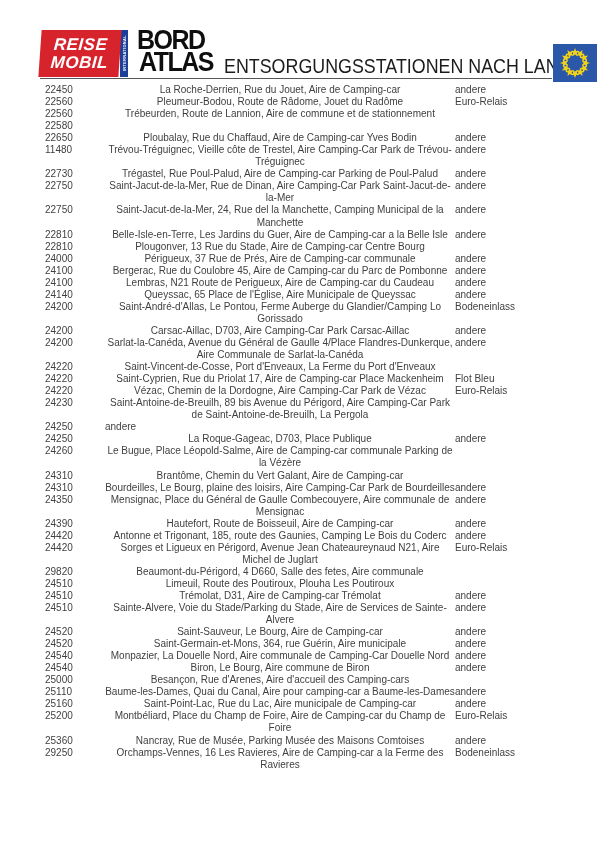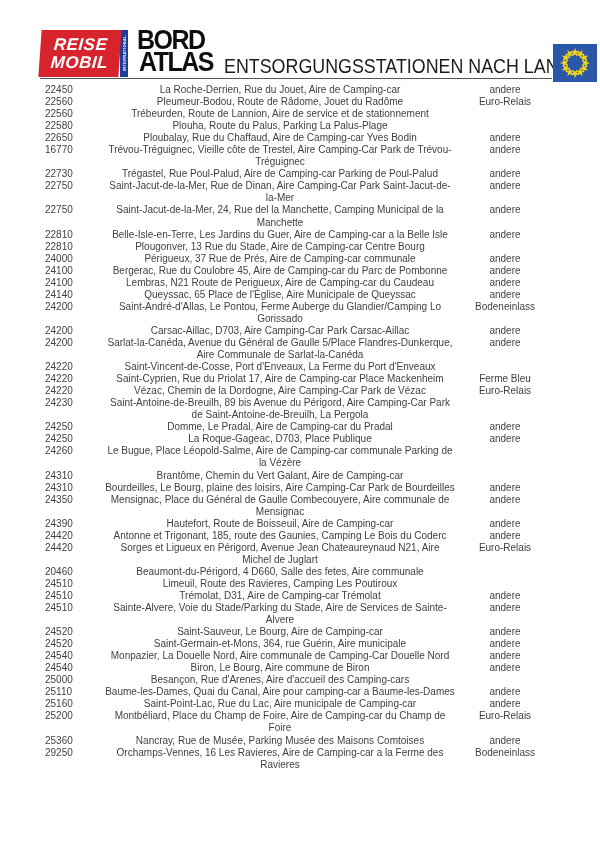--- a/index.html
+++ b/index.html
@@ -36,21 +36,21 @@
   .eu-flag{position:absolute;left:553px;top:44px;width:44px;height:38px;display:block;}
   .eu-flag polygon{fill:var(--flag-yellow);}
   .header-rule{position:absolute;left:40px;top:78px;width:512px;height:1px;background:var(--rule);}
 
   
   .stations{position:absolute;left:45px;top:84px;width:510px;color:var(--text);
     font-size:10px;line-height:12.05px;}
   .row{display:flex;align-items:flex-start;}
   .cell-code{width:60px;flex:0 0 60px;}
   .cell-desc{width:350px;flex:0 0 350px;text-align:center;}
-  .cell-type{flex:1 1 auto;text-align:center;}
+  .cell-type{flex:1 1 auto;text-align:left;}
 </style>
 </head>
 <body>
 
 <div class="page">
 
   <div class="logo-reise">
     <div class="red-box">
       <span>REISE</span>
       <span>MOBIL</span>
@@ -96,38 +96,37 @@
     </div>
 
     <div class="row">
       <div class="cell-code">22560</div>
       <div class="cell-desc">Pleumeur-Bodou, Route de Râdome, Jouet du Radôme</div>
       <div class="cell-type">Euro-Relais</div>
     </div>
 
     <div class="row">
       <div class="cell-code">22560</div>
-      <div class="cell-desc">Trébeurden, Route de Lannion, Aire de service et de stationnement</div>
+      <div class="cell-desc">Trébeurden, Route de Lannion, Aire de commune et de stationnement</div>
       <div class="cell-type"></div>
     </div>
 
     <div class="row">
       <div class="cell-code">22580</div>
-      <div class="cell-desc">Plouha, Route du Palus, Parking La Palus-Plage</div>
       <div class="cell-type"></div>
     </div>
 
     <div class="row">
       <div class="cell-code">22650</div>
       <div class="cell-desc">Ploubalay, Rue du Chaffaud, Aire de Camping-car Yves Bodin</div>
       <div class="cell-type">andere</div>
     </div>
 
     <div class="row">
-      <div class="cell-code">16770</div>
+      <div class="cell-code">11480</div>
       <div class="cell-desc">Trévou-Tréguignec, Vieille côte de Trestel, Aire Camping-Car Park de Trévou-Tréguignec</div>
       <div class="cell-type">andere</div>
     </div>
 
     <div class="row">
       <div class="cell-code">22730</div>
       <div class="cell-desc">Trégastel, Rue Poul-Palud, Aire de Camping-car Parking de Poul-Palud</div>
       <div class="cell-type">andere</div>
     </div>
 
@@ -186,51 +185,50 @@
     </div>
 
     <div class="row">
       <div class="cell-code">24200</div>
       <div class="cell-desc">Carsac-Aillac, D703, Aire Camping-Car Park Carsac-Aillac</div>
       <div class="cell-type">andere</div>
     </div>
 
     <div class="row">
       <div class="cell-code">24200</div>
-      <div class="cell-desc">Sarlat-la-Canéda, Avenue du Général de Gaulle 5/Place Flandres-Dunkerque, Aire Communale de Sarlat-la-Canéda</div>
+      <div class="cell-desc">Sarlat-la-Canéda, Avenue du Général de Gaulle 4/Place Flandres-Dunkerque, Aire Communale de Sarlat-la-Canéda</div>
       <div class="cell-type">andere</div>
     </div>
 
     <div class="row">
       <div class="cell-code">24220</div>
       <div class="cell-desc">Saint-Vincent-de-Cosse, Port d'Enveaux, La Ferme du Port d'Enveaux</div>
       <div class="cell-type"></div>
     </div>
 
     <div class="row">
       <div class="cell-code">24220</div>
       <div class="cell-desc">Saint-Cyprien, Rue du Priolat 17, Aire de Camping-car Place Mackenheim</div>
-      <div class="cell-type">Ferme Bleu</div>
+      <div class="cell-type">Flot Bleu</div>
     </div>
 
     <div class="row">
       <div class="cell-code">24220</div>
       <div class="cell-desc">Vézac, Chemin de la Dordogne, Aire Camping-Car Park de Vézac</div>
       <div class="cell-type">Euro-Relais</div>
     </div>
 
     <div class="row">
       <div class="cell-code">24230</div>
       <div class="cell-desc">Saint-Antoine-de-Breuilh, 89 bis Avenue du Périgord, Aire Camping-Car Park de Saint-Antoine-de-Breuilh, La Pergola</div>
       <div class="cell-type"></div>
     </div>
 
     <div class="row">
       <div class="cell-code">24250</div>
-      <div class="cell-desc">Domme, Le Pradal, Aire de Camping-car du Pradal</div>
       <div class="cell-type">andere</div>
     </div>
 
     <div class="row">
       <div class="cell-code">24250</div>
       <div class="cell-desc">La Roque-Gageac, D703, Place Publique</div>
       <div class="cell-type">andere</div>
     </div>
 
     <div class="row">
@@ -269,28 +267,28 @@
       <div class="cell-type">andere</div>
     </div>
 
     <div class="row">
       <div class="cell-code">24420</div>
       <div class="cell-desc">Sorges et Ligueux en Périgord, Avenue Jean Chateaureynaud N21, Aire Michel de Juglart</div>
       <div class="cell-type">Euro-Relais</div>
     </div>
 
     <div class="row">
-      <div class="cell-code">20460</div>
+      <div class="cell-code">29820</div>
       <div class="cell-desc">Beaumont-du-Périgord, 4 D660, Salle des fetes, Aire communale</div>
       <div class="cell-type"></div>
     </div>
 
     <div class="row">
       <div class="cell-code">24510</div>
-      <div class="cell-desc">Limeuil, Route des Ravieres, Camping Les Poutiroux</div>
+      <div class="cell-desc">Limeuil, Route des Poutiroux, Plouha Les Poutiroux</div>
       <div class="cell-type"></div>
     </div>
 
     <div class="row">
       <div class="cell-code">24510</div>
       <div class="cell-desc">Trémolat, D31, Aire de Camping-car Trémolat</div>
       <div class="cell-type">andere</div>
     </div>
 
     <div class="row">

